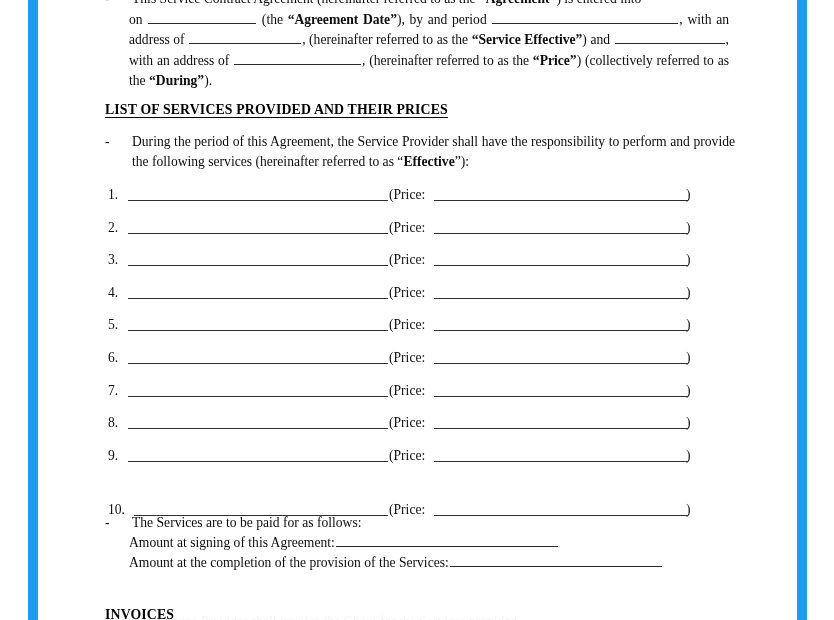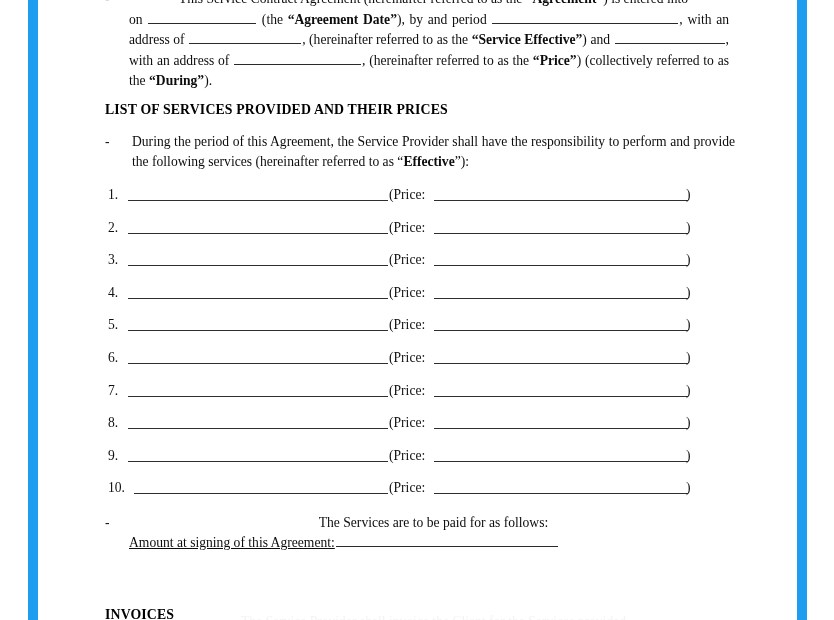--- a/index.html
+++ b/index.html
@@ -63,41 +63,42 @@
     color: #111;
   }
   .bullet-body {
     flex: 1 1 auto;
     font-size: 13.6px;
     line-height: 20.3px;
     text-align: justify;
     text-justify: inter-word;
     color: #0c0c0c;
   }
-  .bullet-body.nojust { text-align: center; }
+  .bullet-body.nojust { text-align: left; }
 
   b, .b { font-weight: bold; }
 
   
   .blank {
     display: inline-block;
     border-bottom: 1.15px solid #2a2a2a;
     vertical-align: baseline;
     height: 13px;
     margin: 0 1px;
   }
 
   
   .heading {
     position: absolute;
     font-weight: bold;
     font-size: 13.8px;
     line-height: 18px;
     letter-spacing: 0.15px;
     color: #000;
+    text-decoration: underline;
     text-underline-offset: 2.5px;
     white-space: nowrap;
   }
 
   
   .svc-row {
     position: absolute;
     left: 0;
     width: 834px;
     height: 22px;
@@ -144,21 +145,20 @@
   }
 
   
   .pay-line {
     position: absolute;
     left: 129px;
     font-size: 13.6px;
     line-height: 20.3px;
     color: #0c0c0c;
     white-space: nowrap;
-    text-decoration: underline;
   }
   .pay-line .blank { height: 12px; }
 
   
   .clip-top {
     position: absolute;
     left: 0;
     top: -11px;
     width: 834px;
     height: 24px;
@@ -273,38 +273,41 @@
           <div class="svc-price-line"></div>
           <div class="svc-paren">)</div>
         </div>
         <div class="svc-row" style="top: 446px;">
           <div class="svc-num">9.</div>
           <div class="svc-line" style="left: 128px; width: 260px;"></div>
           <div class="svc-price-label">(Price:</div>
           <div class="svc-price-line"></div>
           <div class="svc-paren">)</div>
         </div>
-        <div class="svc-row" style="top: 478px;">
+        <div class="svc-row" style="top: 500px;">
           <div class="svc-num">10.</div>
           <div class="svc-line" style="left: 134px; width: 254px;"></div>
           <div class="svc-price-label">(Price:</div>
           <div class="svc-price-line"></div>
           <div class="svc-paren">)</div>
         </div>
       </div>
 
     <div class="bullet-row" style="left:105px; top:513px; width:630px;">
       <div class="dash">-</div>
       <div class="bullet-body nojust">The Services are to be paid for as follows:</div>
     </div>
 
     <div class="pay-line" style="top:533px;">
       <span>Amount at signing of this Agreement:</span><span class="blank" style="width:222px;"></span>
     </div>
 
+    <div class="pay-line" style="top:553px;">
+      <span>Amount at the completion of the provision of the Services:</span><span class="blank" style="width:212px;"></span>
+    </div>
 
     <div class="heading" style="left:105px; top:606px;">INVOICES</div>
 
     <div class="clip-bottom">
       <div class="bullet-row" style="left:105px; top:0; width:630px;">
         <div class="dash">-</div>
         <div class="bullet-body nojust">The Service Provider shall invoice the Client for the Services provided</div>
       </div>
     </div>
 

